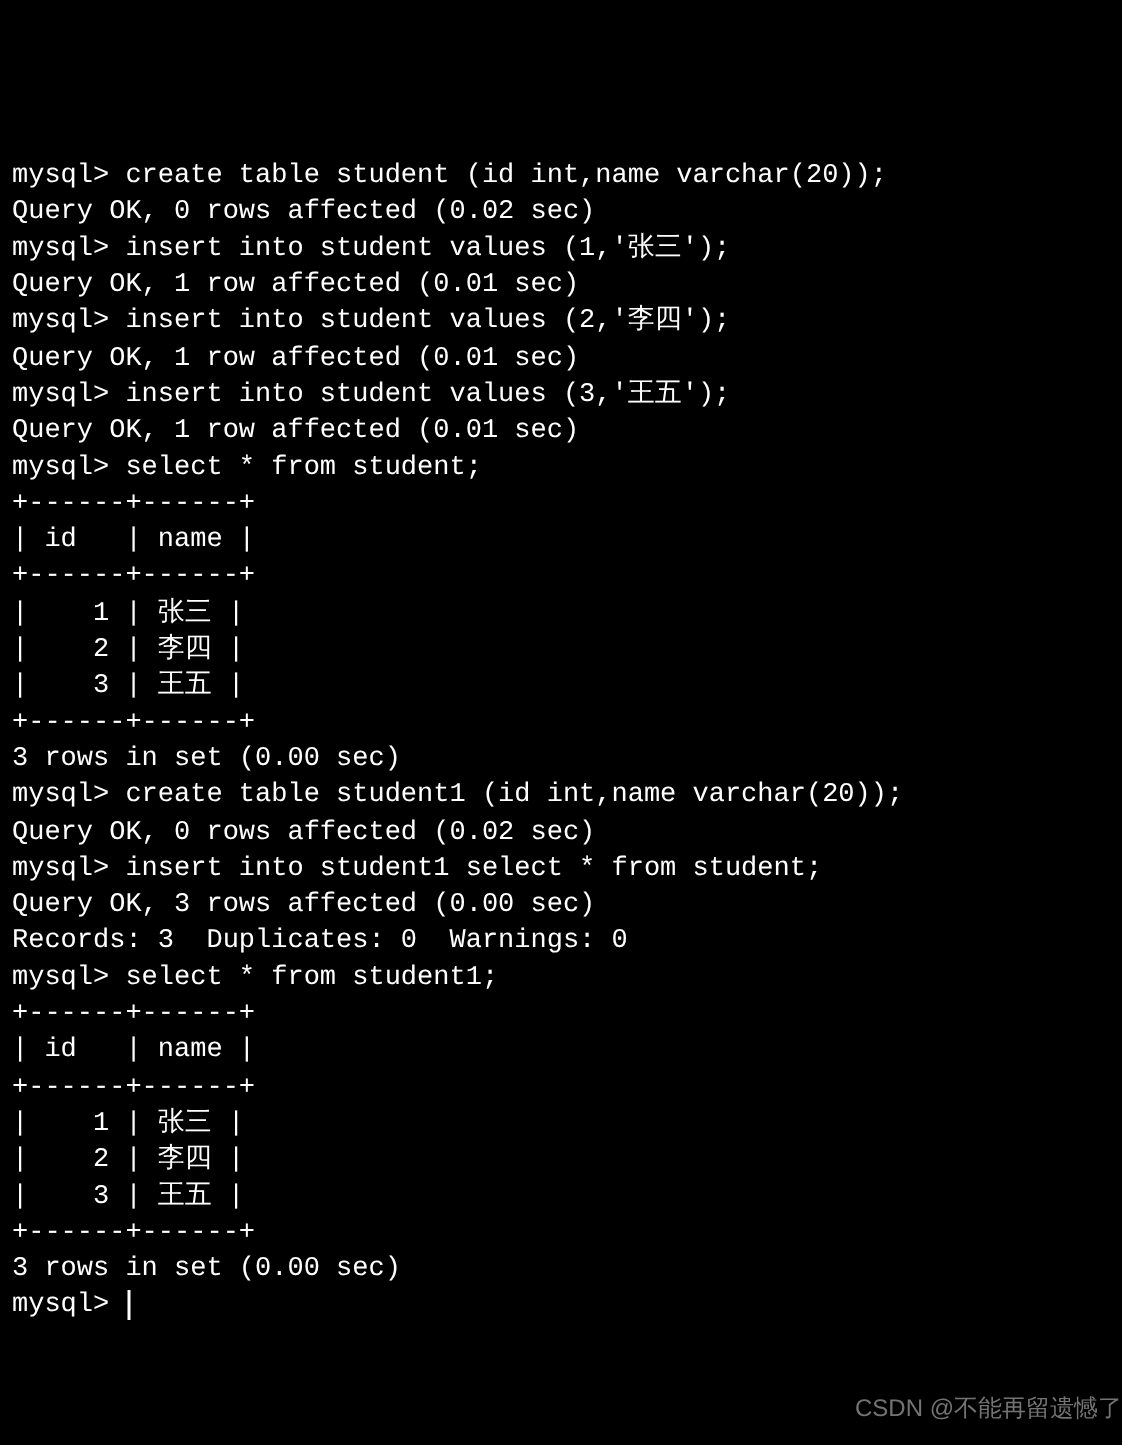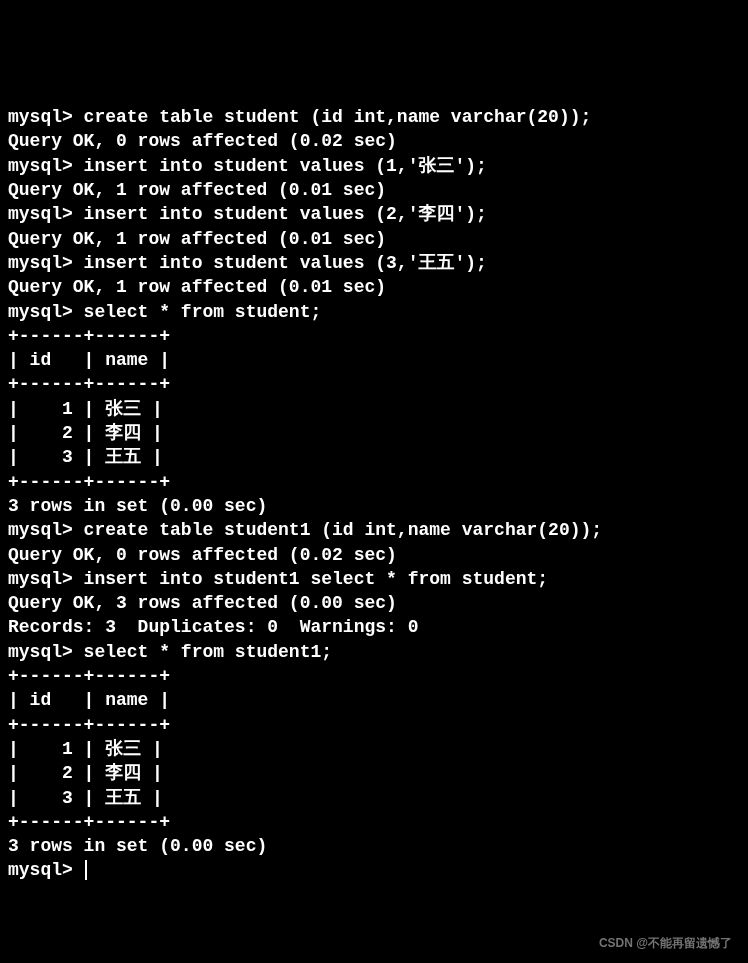--- a/index.html
+++ b/index.html
@@ -1,19 +1,18 @@
 <!DOCTYPE html>
 <html><head>
   <meta charset="utf-8">
   <style>
     * {
       margin: 0;
       padding: 0;
       box-sizing: border-box;
-      font-weight: bold;
     }
     body {
       background-color: #000000;
       color: #ffffff;
       font-family: 'Consolas', 'Monaco', 'Courier New', monospace;
       font-size: 18px;
       line-height: 1.35;
       padding: 8px;
       width: 748px;
       height: 963px;
@@ -28,23 +27,23 @@
       display: inline-block;
       width: 2px;
       height: 20px;
       background-color: #ffffff;
       vertical-align: text-bottom;
       margin-left: 1px;
     }
     .watermark {
       position: absolute;
       bottom: 12px;
-      right: 16px;
+      right: 0;
       color: #888888;
-      font-size: 12px;
+      font-size: 16px;
       font-family: sans-serif;
       opacity: 0.85;
     }
   </style>
 </head>
 <body>
 
 
 
 <div class="terminal"><span class="terminal-line">mysql&gt; create table student (id int,name varchar(20));</span><span class="terminal-line">Query OK, 0 rows affected (0.02 sec)</span><span class="terminal-line"></span><span class="terminal-line">mysql&gt; insert into student values (1,'张三');</span><span class="terminal-line">Query OK, 1 row affected (0.01 sec)</span><span class="terminal-line"></span><span class="terminal-line">mysql&gt; insert into student values (2,'李四');</span><span class="terminal-line">Query OK, 1 row affected (0.01 sec)</span><span class="terminal-line"></span><span class="terminal-line">mysql&gt; insert into student values (3,'王五');</span><span class="terminal-line">Query OK, 1 row affected (0.01 sec)</span><span class="terminal-line"></span><span class="terminal-line">mysql&gt; select * from student;</span><span class="terminal-line">+------+------+</span><span class="terminal-line">| id   | name |</span><span class="terminal-line">+------+------+</span><span class="terminal-line">|    1 | 张三 |</span><span class="terminal-line">|    2 | 李四 |</span><span class="terminal-line">|    3 | 王五 |</span><span class="terminal-line">+------+------+</span><span class="terminal-line">3 rows in set (0.00 sec)</span><span class="terminal-line"></span><span class="terminal-line">mysql&gt; create table student1 (id int,name varchar(20));</span><span class="terminal-line">Query OK, 0 rows affected (0.02 sec)</span><span class="terminal-line"></span><span class="terminal-line">mysql&gt; insert into student1 select * from student;</span><span class="terminal-line">Query OK, 3 rows affected (0.00 sec)</span><span class="terminal-line">Records: 3  Duplicates: 0  Warnings: 0</span><span class="terminal-line"></span><span class="terminal-line">mysql&gt; select * from student1;</span><span class="terminal-line">+------+------+</span><span class="terminal-line">| id   | name |</span><span class="terminal-line">+------+------+</span><span class="terminal-line">|    1 | 张三 |</span><span class="terminal-line">|    2 | 李四 |</span><span class="terminal-line">|    3 | 王五 |</span><span class="terminal-line">+------+------+</span><span class="terminal-line">3 rows in set (0.00 sec)</span><span class="terminal-line"></span><span class="terminal-line"><span>mysql&gt; </span><span class="cursor"></span></span></div>

